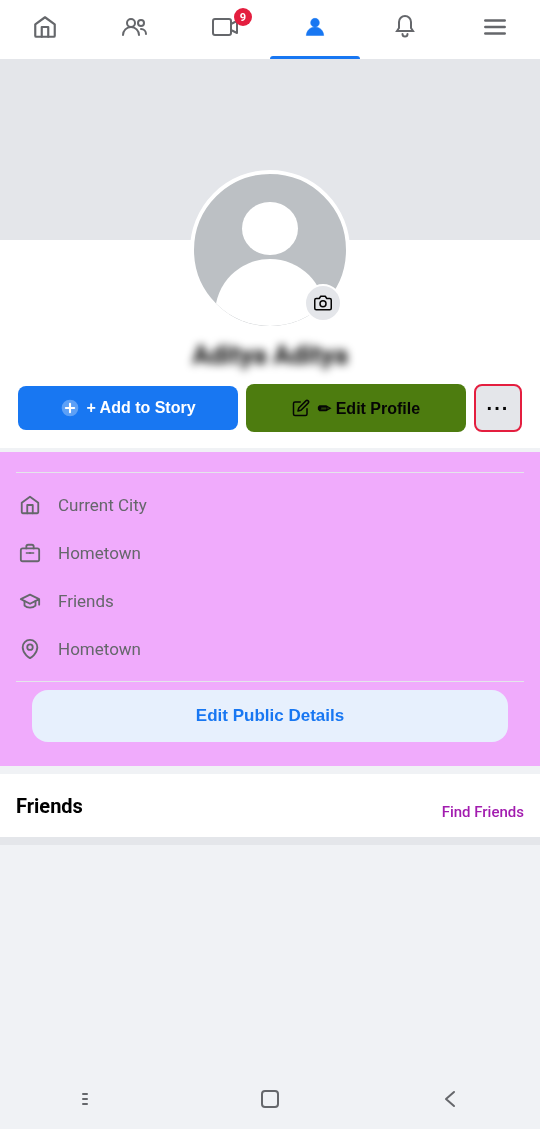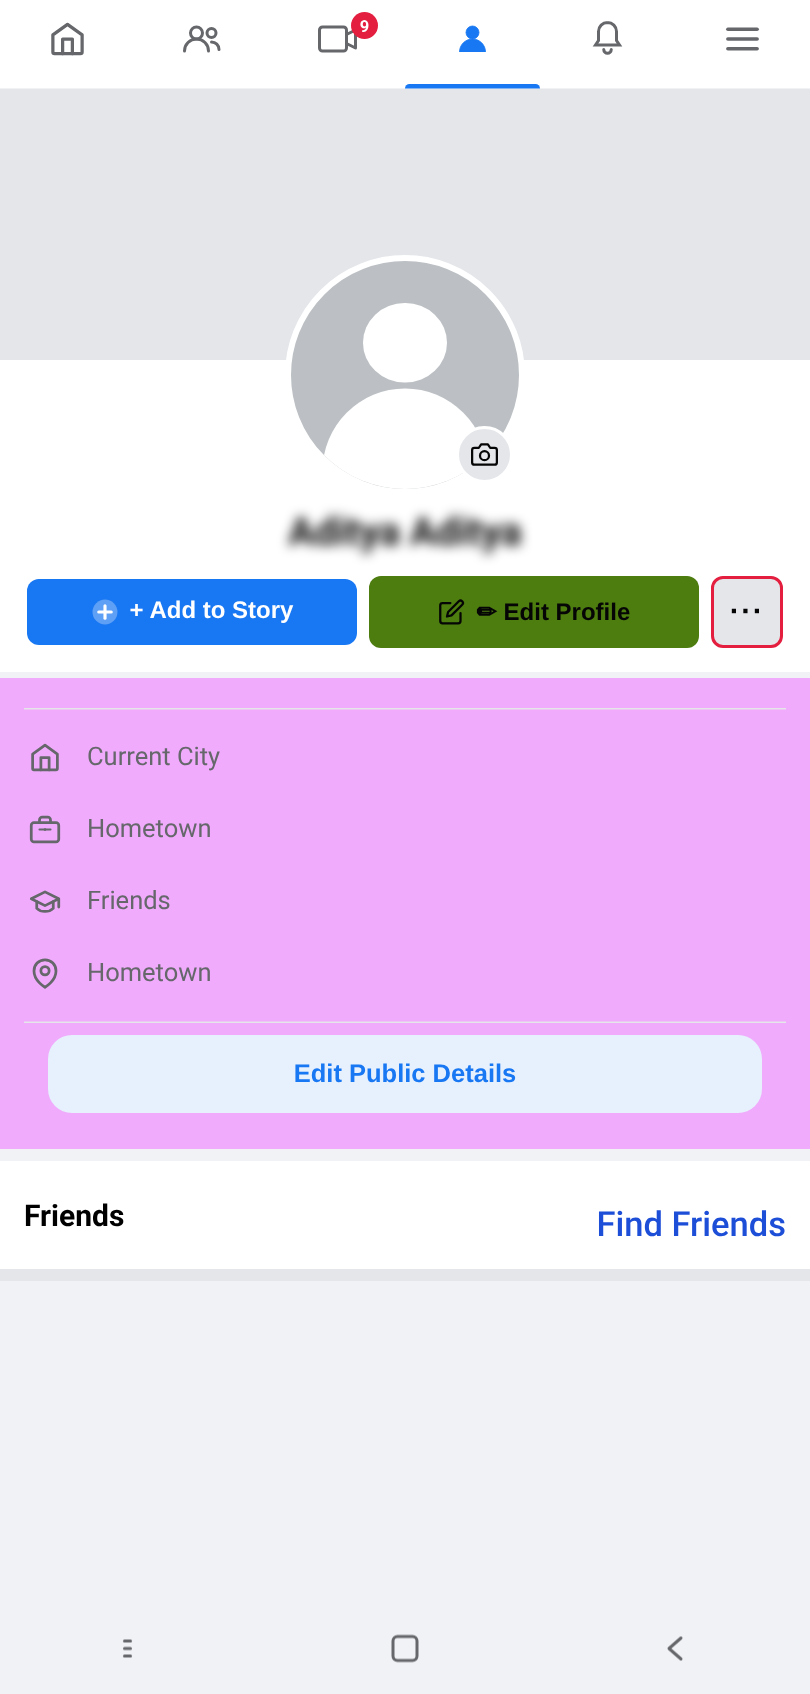--- a/index.html
+++ b/index.html
@@ -273,22 +273,22 @@
       display: flex;
       align-items: center;
       justify-content: space-between;
     }
     .friends-title {
       font-size: 20px;
       font-weight: 700;
       color: #000000;
     }
     .find-friends-link {
-      font-size: 23px;
-      color: #1d4ed8;
+      font-size: 15px;
+      color: #a21caf;
       font-weight: 500;
       cursor: pointer;
       margin-top: 13px;
     }
 
     
     .bottom-nav {
       position: fixed;
       bottom: 0;
       width: 540px;

